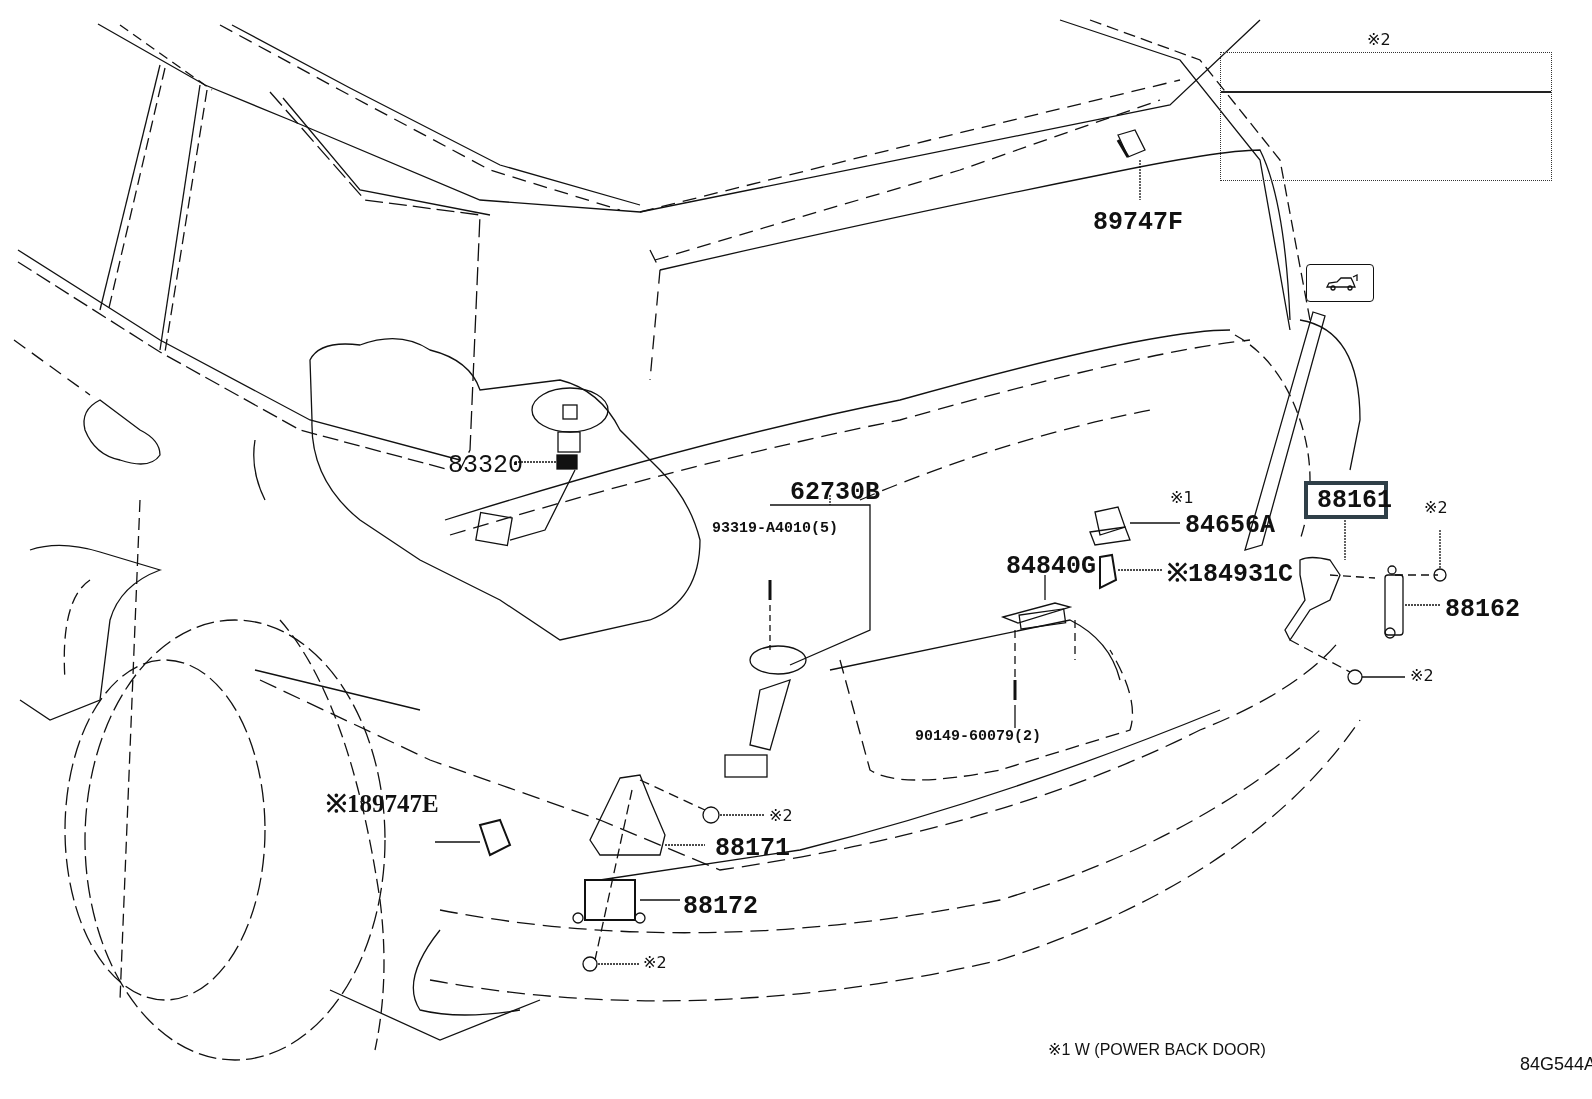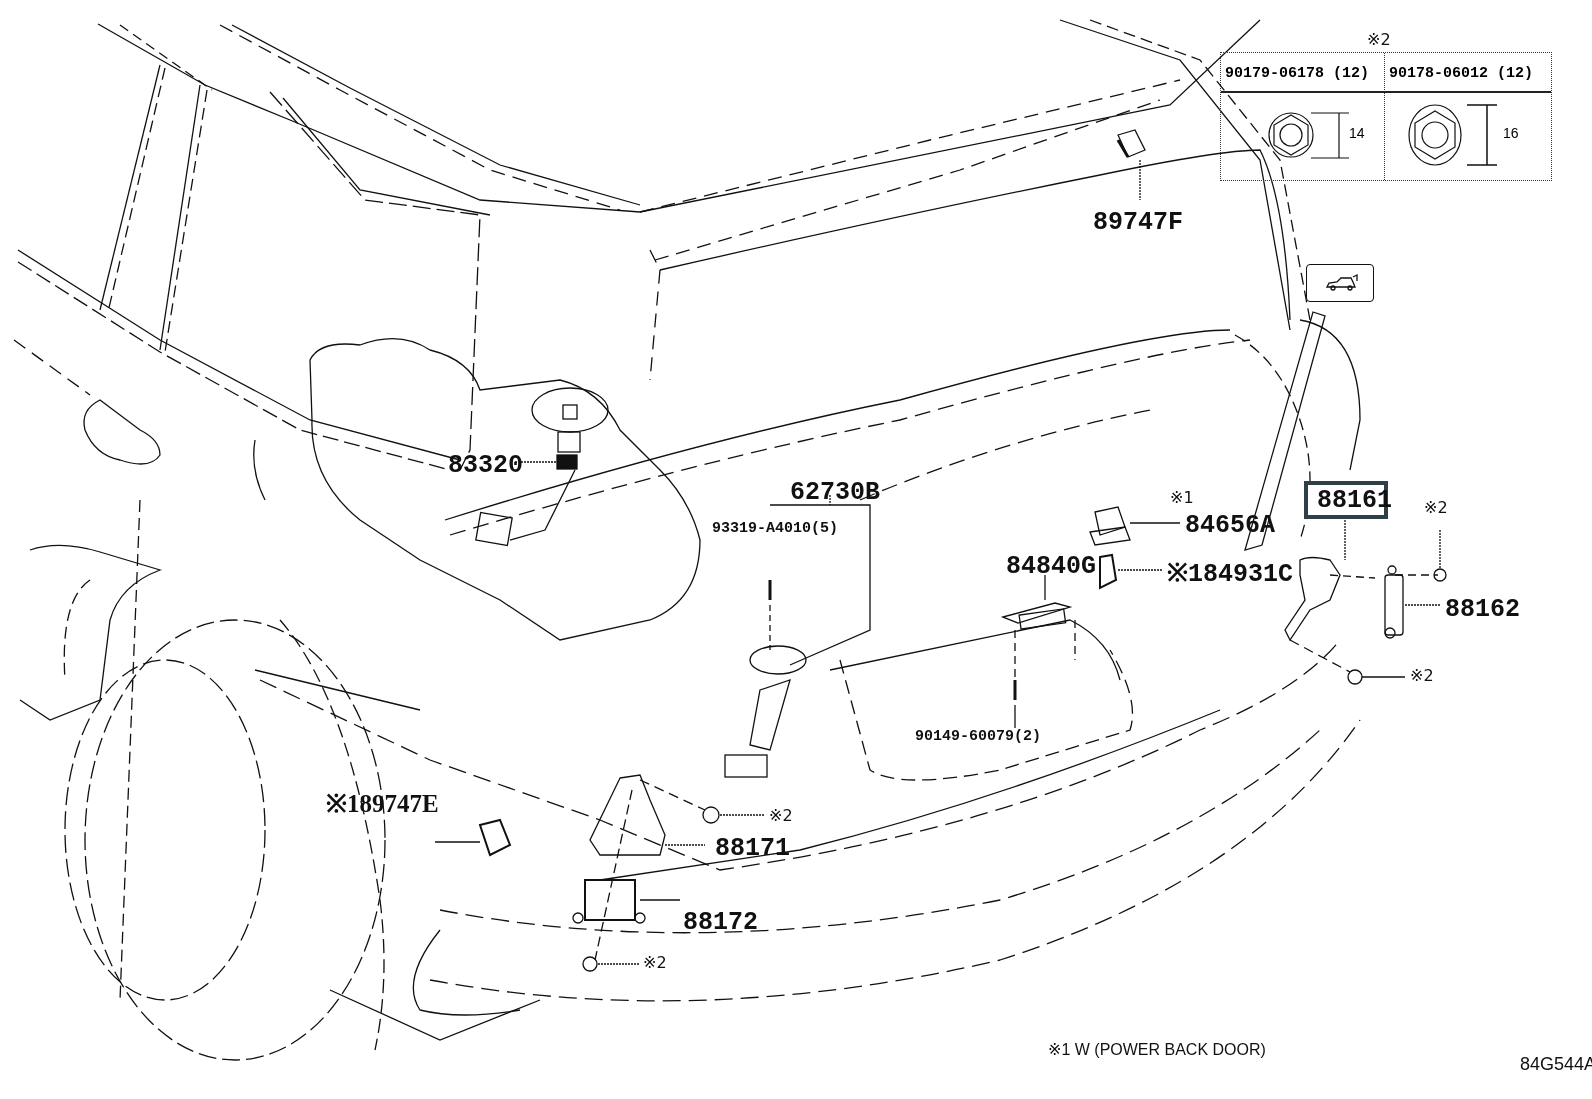--- a/index.html
+++ b/index.html
@@ -187,58 +187,38 @@
   <svg width="66" height="36" viewBox="0 0 66 36" fill="none" stroke="#111" stroke-width="1.3">
     <path d="M20 22 L22 18 L30 17 L34 13 L44 13 L46 17 L48 22 Z"></path>
     <circle cx="26" cy="23" r="2"></circle>
     <circle cx="43" cy="23" r="2"></circle>
     <path d="M46 12 L50 10 L50 16"></path>
   </svg>
 </div>
 
 <div class="lbl mark" style="left:1367px;top:32px;">※2</div>
 <div class="tbl">
-  <div class="cell c1">
-    <span class="pn">90179-06178 (12)</span>
-    <svg style="position:absolute;left:40px;top:48px;" width="110" height="76" viewBox="0 0 110 76" fill="none" stroke="#111" stroke-width="1.2">
-      <circle cx="30" cy="34" r="22"></circle>
-      <polygon points="30,14 47,24 47,44 30,54 13,44 13,24"></polygon>
-      <circle cx="30" cy="34" r="11"></circle>
-      <path d="M50 12 L88 12 M50 57 L88 57 M78 12 L78 57"></path>
-    </svg>
-    <span class="dim" style="left:128px;">14</span>
-  </div>
-  <div class="cell c2">
-    <span class="pn">90178-06012 (12)</span>
-    <svg style="position:absolute;left:20px;top:44px;" width="110" height="82" viewBox="0 0 110 82" fill="none" stroke="#111" stroke-width="1.2">
-      <ellipse cx="30" cy="38" rx="26" ry="30"></ellipse>
-      <polygon points="30,14 50,26 50,50 30,62 10,50 10,26"></polygon>
-      <circle cx="30" cy="38" r="13"></circle>
-      <path d="M62 8 L92 8 M62 68 L92 68 M82 8 L82 68" stroke-width="1.5"></path>
-    </svg>
-    <span class="dim" style="left:118px;">16</span>
-  </div>
   <div class="hdr"></div>
 </div>
 
-<div class="lbl clickable" style="left:448px;top:453px;font-weight:bold;">83320</div>
+<div class="lbl clickable" style="left:448px;top:453px;font-weight:normal;">83320</div>
 <div class="lbl clickable" style="left:790px;top:480px;">62730B</div>
 <div class="lbl clickable sm" style="left:712px;top:521px;">93319-A4010(5)</div>
 <div class="lbl clickable" style="left:1093px;top:210px;">89747F</div>
 <div class="lbl mark" style="left:1170px;top:490px;">※1</div>
 <div class="lbl clickable" style="left:1185px;top:513px;">84656A</div>
 <div class="lbl clickable" style="left:1167px;top:562px;">※184931C</div>
 <div class="lbl clickable" style="left:1006px;top:554px;">84840G</div>
 <div class="lbl clickable sm" style="left:915px;top:729px;">90149-60079(2)</div>
 <div class="highlight" style="left:1304px;top:481px;width:76px;height:30px;"></div>
 <div class="lbl clickable" style="left:1317px;top:488px;">88161</div>
 <div class="lbl clickable" style="left:1445px;top:597px;">88162</div>
 <div class="lbl clickable" style="left:326px;top:791px;font-family:Liberation Serif, serif;">※189747E</div>
 <div class="lbl clickable" style="left:715px;top:836px;">88171</div>
-<div class="lbl clickable" style="left:683px;top:894px;margin-top:16px;">88172</div>
+<div class="lbl clickable" style="left:683px;top:894px;">88172</div>
 
 <div class="lbl mark" style="left:1424px;top:500px;">※2</div>
 <div class="lbl mark" style="left:1410px;top:668px;">※2</div>
 <div class="lbl mark" style="left:769px;top:808px;">※2</div>
 <div class="lbl mark" style="left:643px;top:955px;">※2</div>
 
 <div class="lbl note" style="left:1048px;top:1042px;">※1  W (POWER BACK DOOR)</div>
 <div class="lbl note" style="left:1492px;top:1055px;font-size:18px;margin-left:28px;">84G544A</div>
 
 </body></html>

